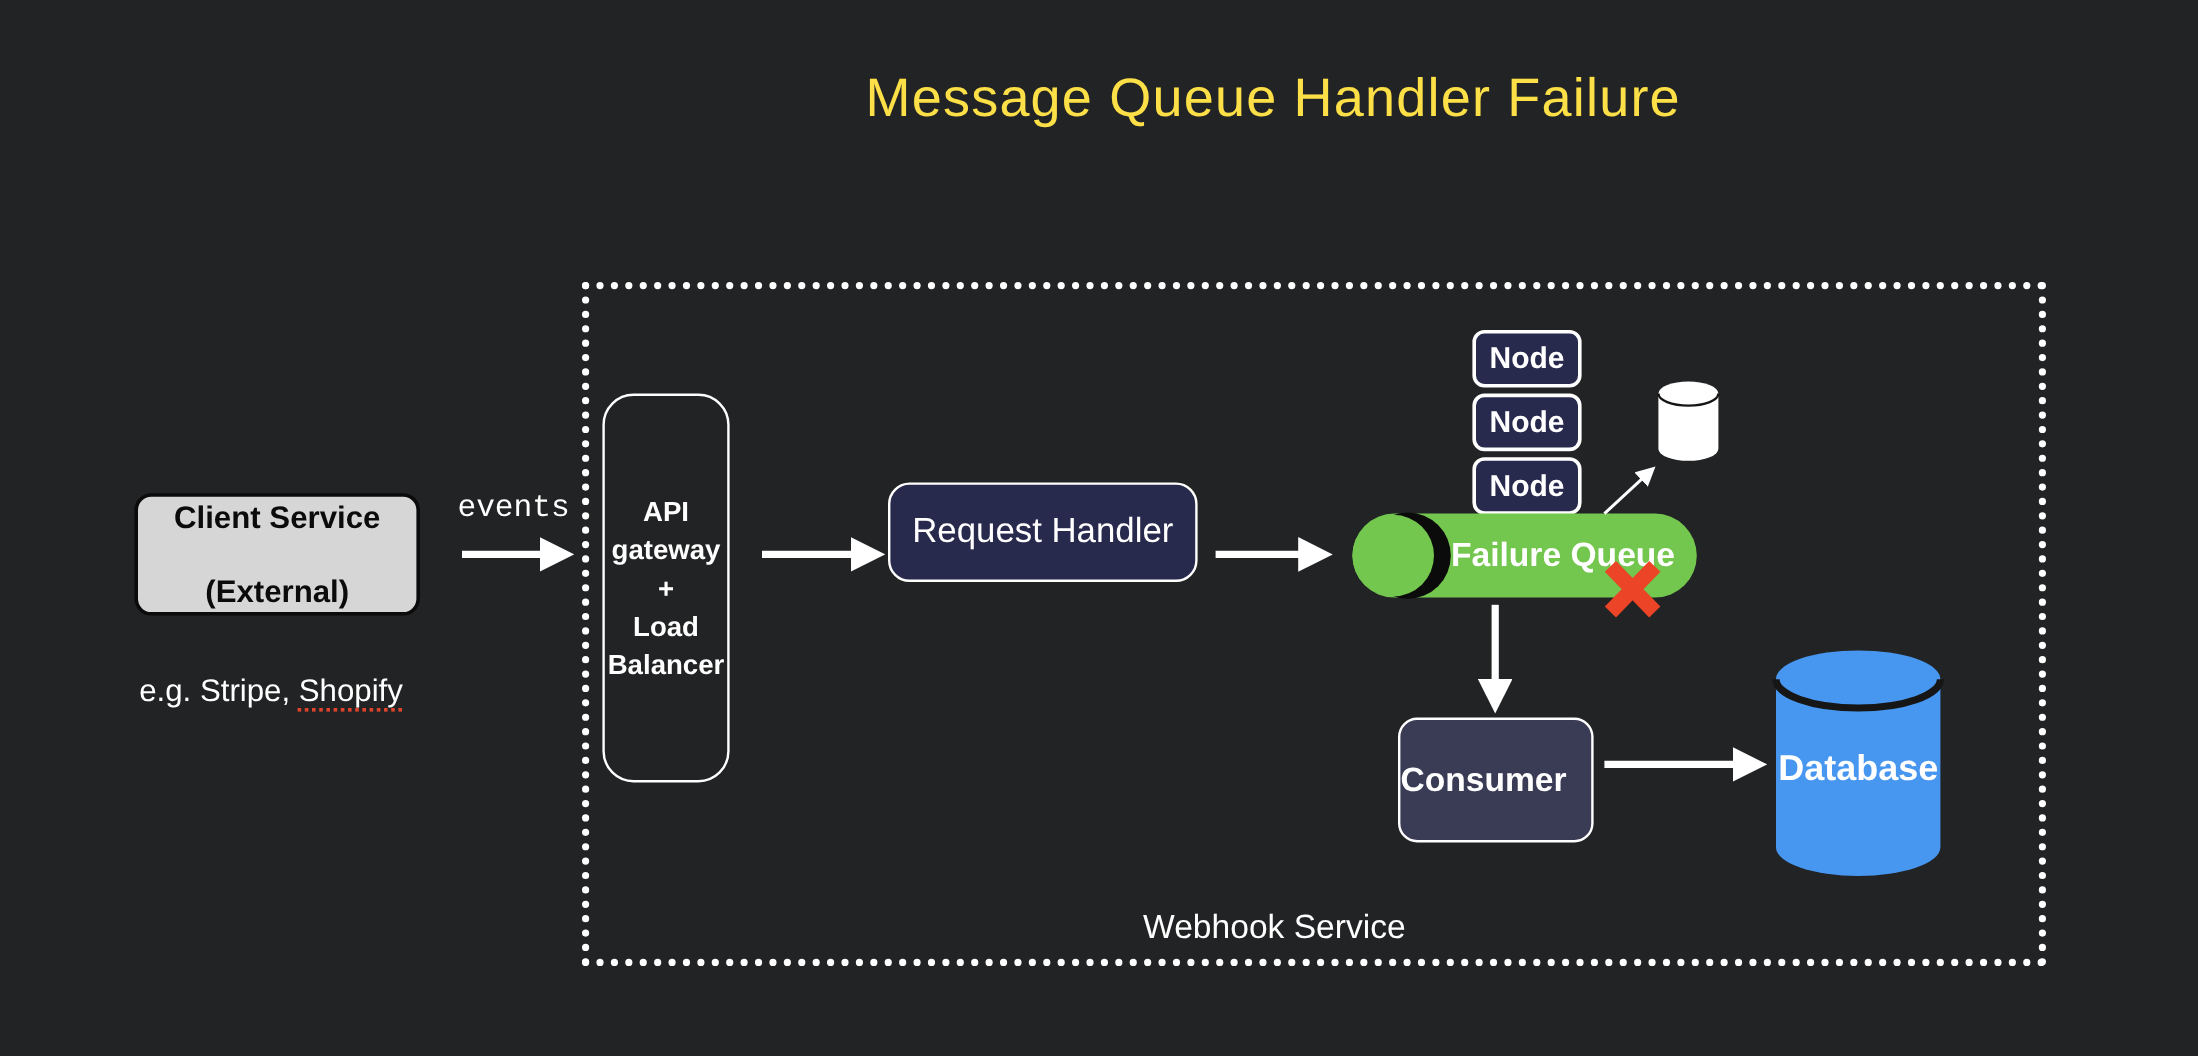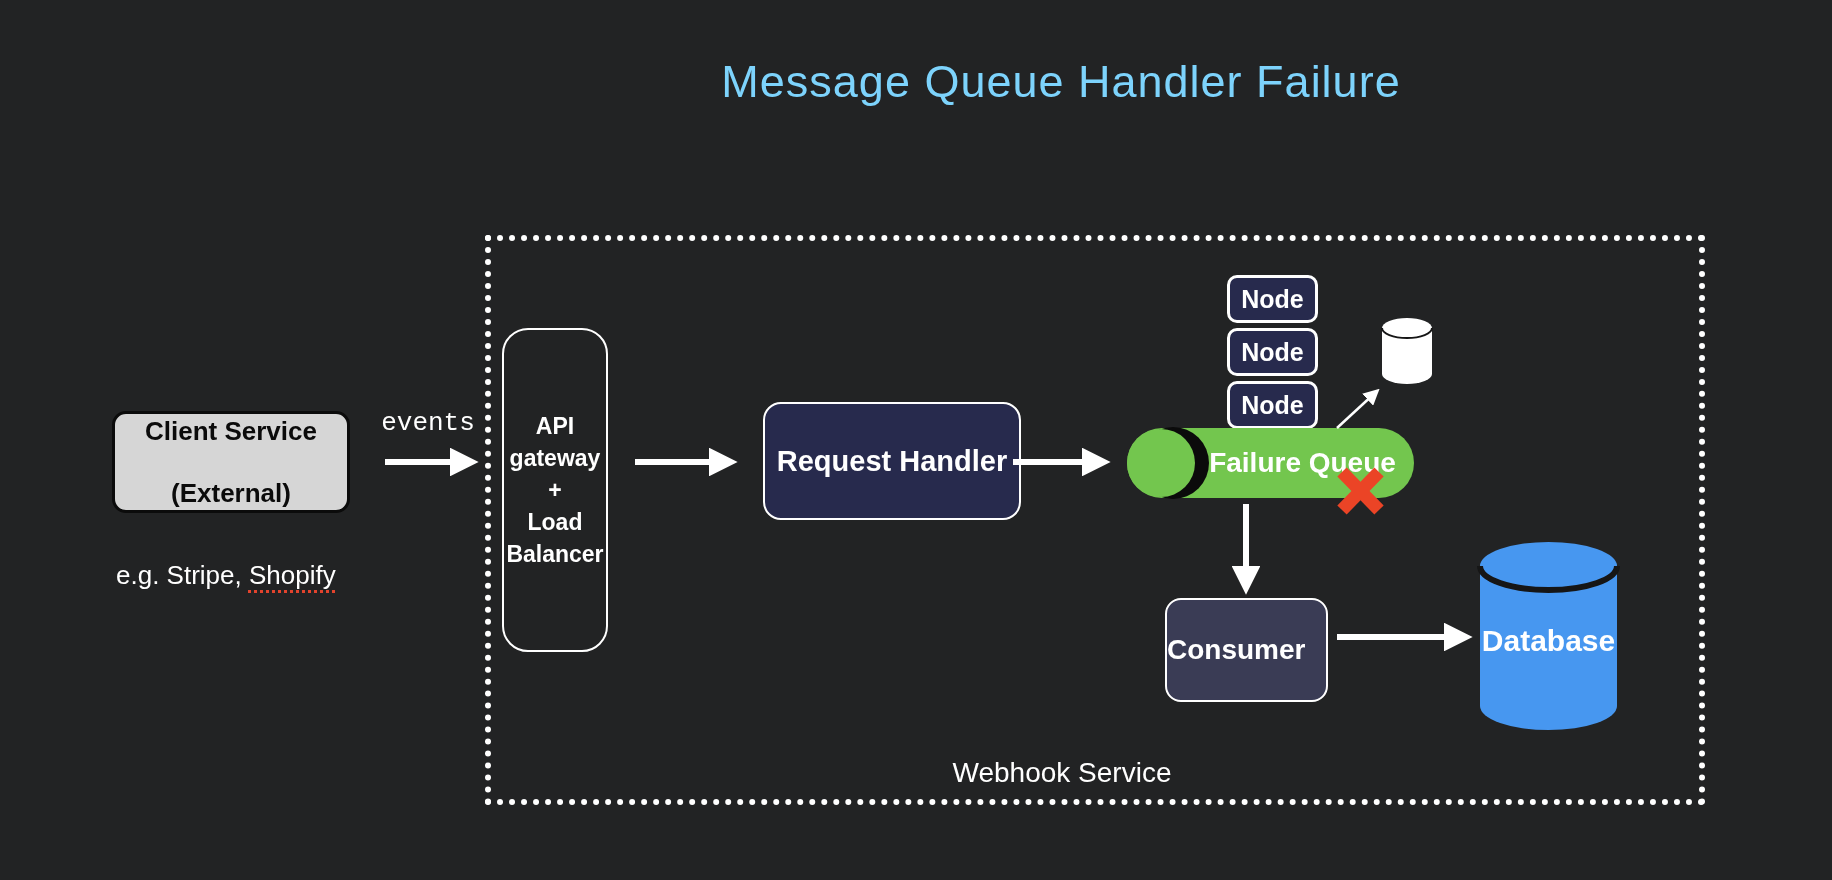--- a/index.html
+++ b/index.html
@@ -10,21 +10,21 @@
   html,body{margin:0;padding:0;}
   body{
     width:1832px;height:880px;background:var(--background);
     font-family:"Liberation Sans", sans-serif;overflow:hidden;
   }
   .canvas{position:relative;width:1832px;height:880px;}
   svg{overflow:visible;display:block;}
 
   .title{
     position:absolute;left:561px;top:56px;width:1000px;text-align:center;
-    color:#7dd3fc;font-size:45px;font-weight:300;letter-spacing:1px;
+    color:#fde047;font-size:45px;font-weight:300;letter-spacing:1px;
   }
 
   .webhook-box{
     position:absolute;left:485px;top:235px;width:1220px;height:570px;
     box-sizing:border-box;border:6px dotted var(--white);
   }
   .webhook-label{
     position:absolute;left:912px;top:757px;width:300px;text-align:center;
     color:var(--white);font-size:28px;font-weight:400;
   }
@@ -51,25 +51,25 @@
   }
 
   .gateway-box{
     position:absolute;left:502px;top:328px;width:106px;height:324px;
     box-sizing:border-box;border:2.5px solid var(--white);border-radius:26px;
     display:flex;flex-direction:column;align-items:center;justify-content:center;
     color:var(--white);font-size:23px;font-weight:700;line-height:1.4;text-align:center;
   }
 
   .rh-box{
-    position:absolute;left:740px;top:402px;width:258px;height:118px;
+    position:absolute;left:740px;top:402px;width:258px;height:83px;
     box-sizing:border-box;background:var(--navy-box);
     border:2.5px solid var(--white);border-radius:18px;
     display:flex;align-items:center;justify-content:center;
-    color:var(--white);font-size:29px;font-weight:700;margin-left:23px;
+    color:var(--white);font-size:29px;font-weight:400;
   }
 
   .node-box{
     position:absolute;left:1227px;width:91px;height:48px;
     box-sizing:border-box;background:var(--navy-box);
     border:3px solid var(--white);border-radius:10px;
     display:flex;align-items:center;justify-content:center;
     color:var(--white);font-size:25px;font-weight:700;
   }
   .node-1{top:275px;} .node-2{top:328px;} .node-3{top:381px;}

